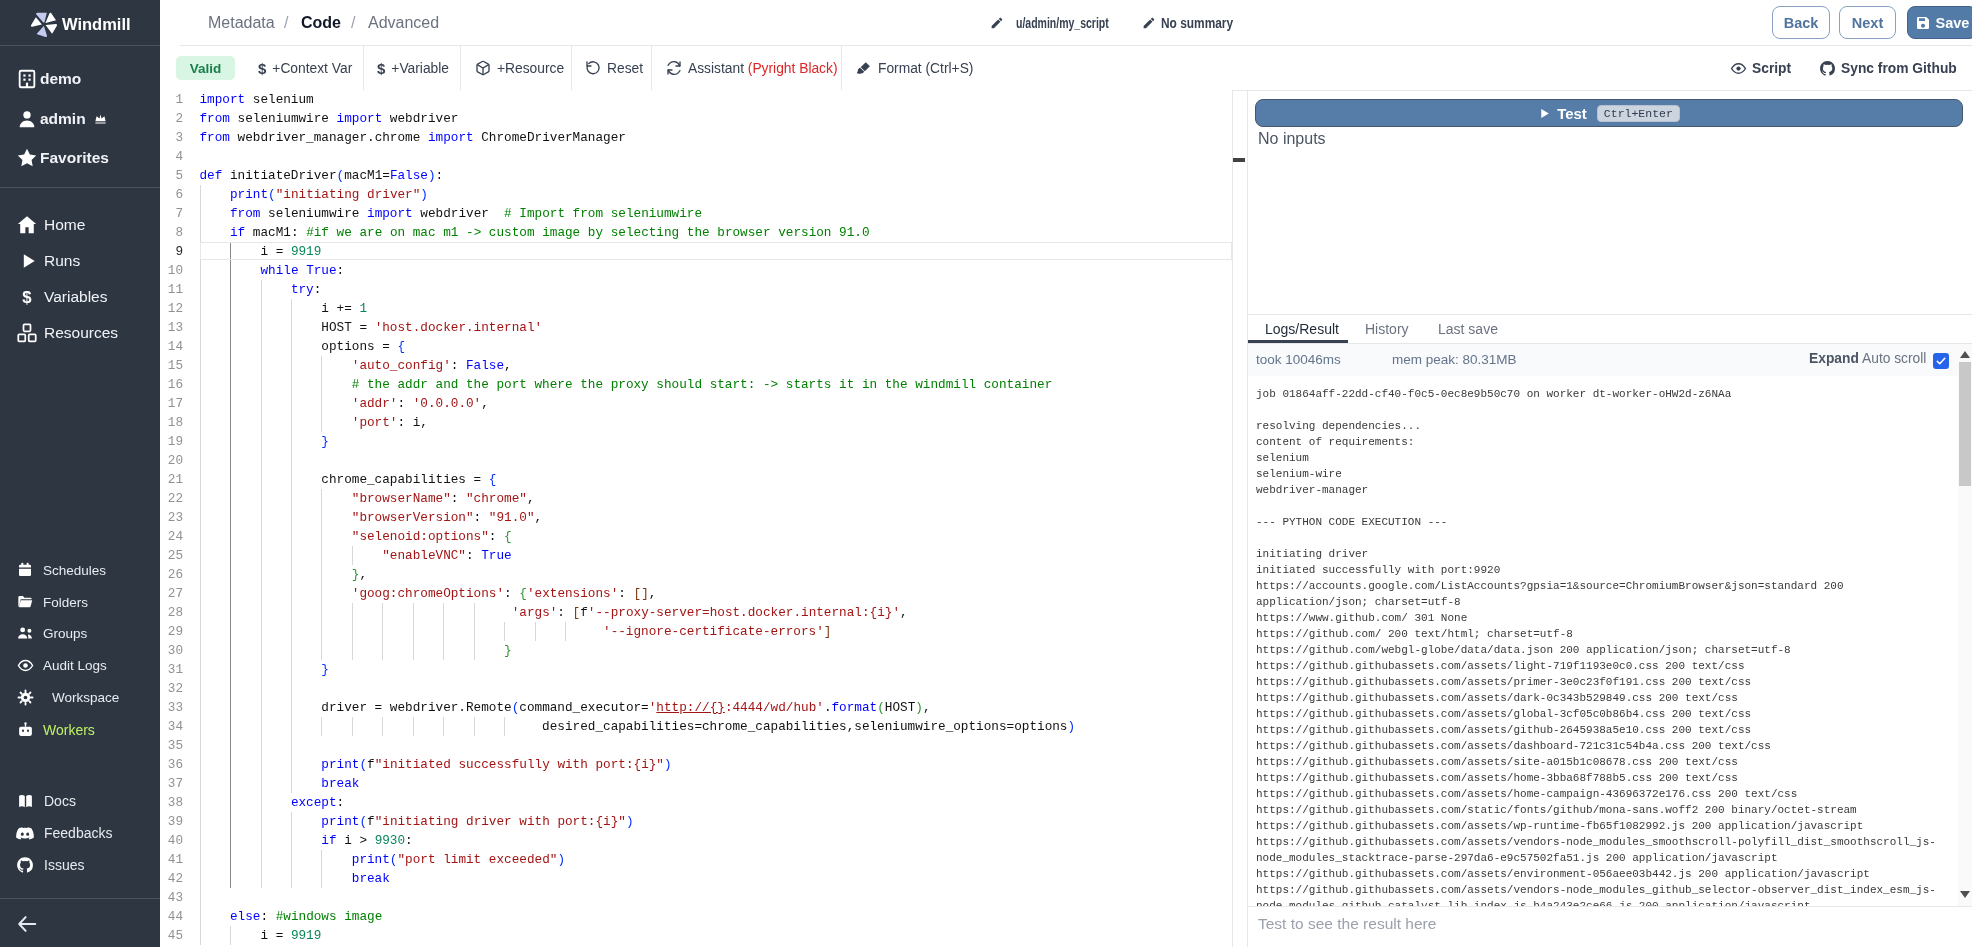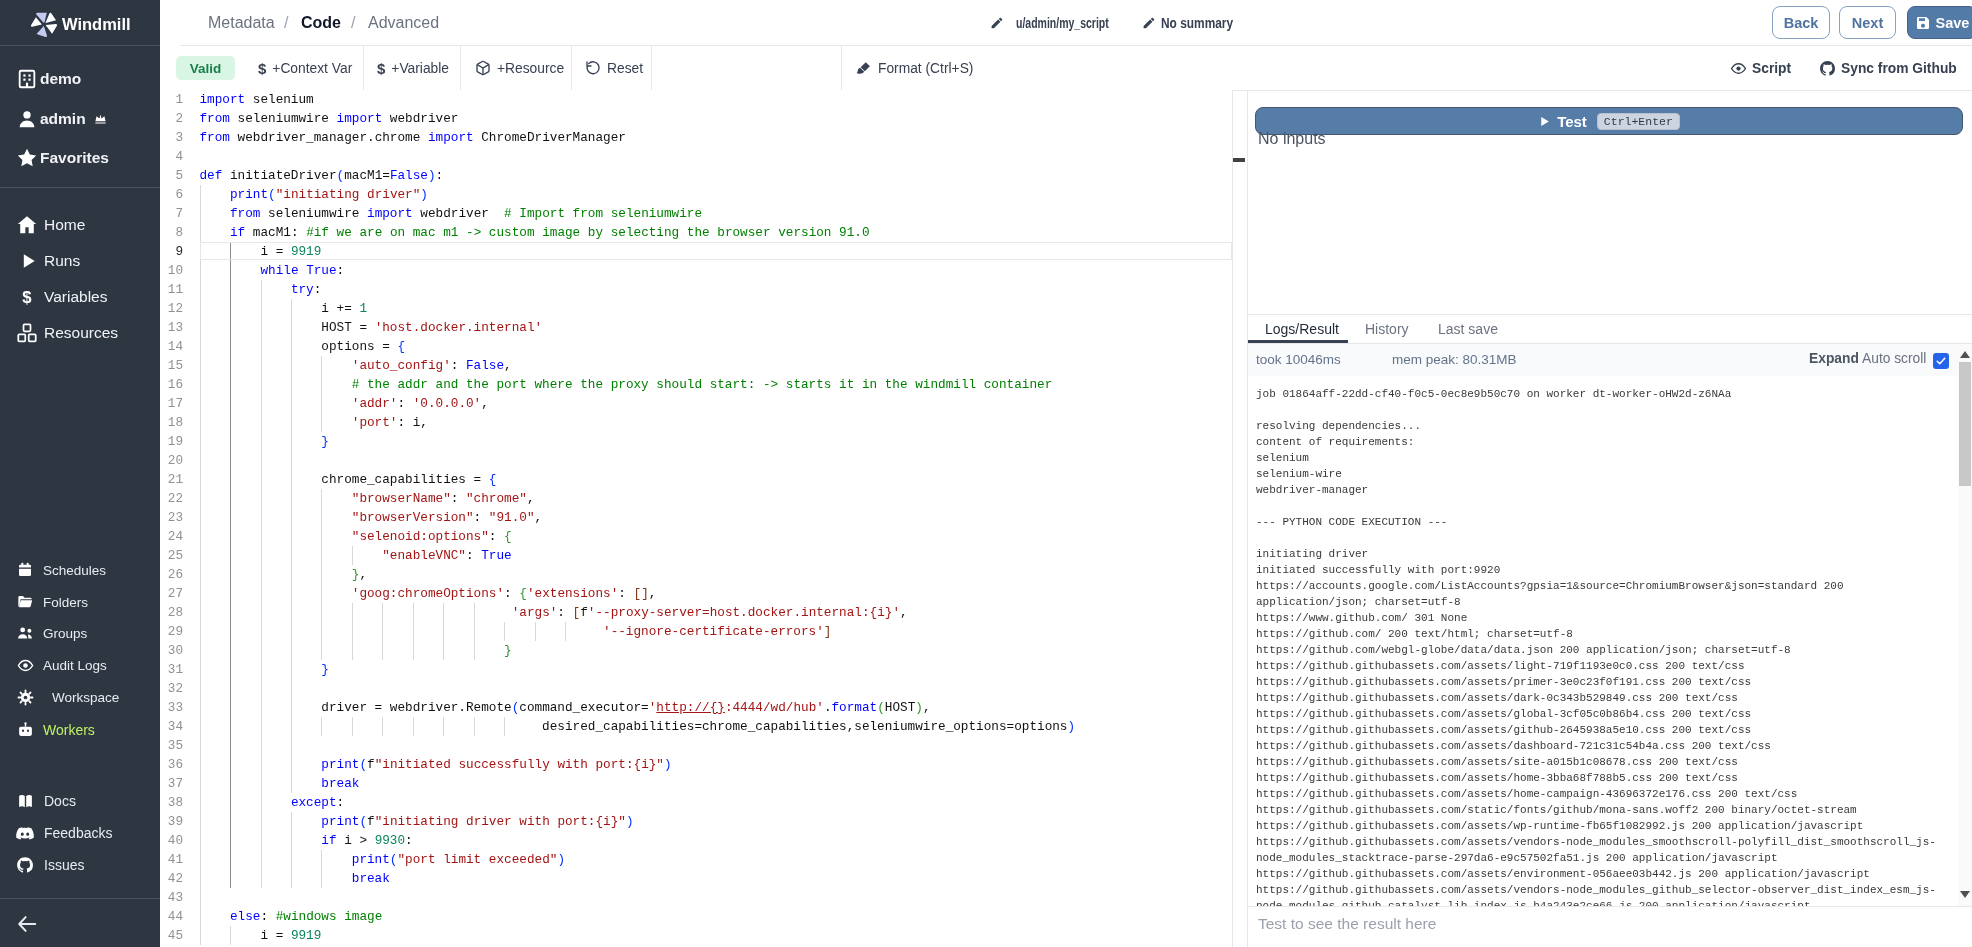--- a/index.html
+++ b/index.html
@@ -28,21 +28,21 @@
 .cl { height:19px; }
 .k { color:#0000ff; } .s { color:#a31515; } .n { color:#098658; } .c { color:#008000; }
 .b1 { color:#0431fa; } .b2 { color:#319331; } .b3 { color:#7b3814; }
 .su { color:#a31515; text-decoration:underline; }
 .g { position:absolute; width:1px; height:19px; background:#d8d8d8; }
 .ga { background:#8a8a8a; }
 #curline { position:absolute; left:39.5px; top:151.5px; width:1032.5px; height:18px; border:1px solid #e7e7e7; }
 
 #rp { position:absolute; left:1248px; top:91px; width:724px; height:856px; background:#fff; }
 .vline { position:absolute; top:91px; height:856px; width:1px; background:#e5e7eb; }
-#testbar { position:absolute; left:7px; top:16px; width:708px; height:28px; background:#567ca8; border:1px solid #45566f; border-radius:8px;
+#testbar { position:absolute; left:7px; top:8px; width:708px; height:28px; background:#567ca8; border:1px solid #45566f; border-radius:8px;
   display:flex; align-items:center; justify-content:center; gap:10px; }
 #testbar .t { color:#fff; font-size:15px; font-weight:700; display:flex; align-items:center; gap:6px; }
 #kbd { background:#ccd4df; color:#2f3b4c; border:1px solid #b6c0cf; border-radius:4px; font-family:"Liberation Mono",monospace;
   font-size:11.5px; padding:0px 6px; height:17px; line-height:15px; }
 .tab { position:absolute; top:0; font-size:14px; color:#6b7280; }
 #logbox { position:absolute; left:8px; top:295px; width:700px; font-family:"Liberation Mono",monospace;
   font-size:11px; line-height:16px; color:#383838; }
 #loghead { position:absolute; left:0px; top:253px; width:710px; height:32px; background:#f8fafc; }
 #logtext { position:absolute; left:0px; top:42.3px; width:683px; white-space:pre-wrap; overflow-wrap:anywhere; }
 
@@ -290,20 +290,31 @@
   <div class="ti" style="left:425px">
       <svg width="16" height="16" viewBox="0 0 24 24" style="">
         <g fill="none" stroke="#374151" stroke-width="2" stroke-linecap="round" stroke-linejoin="round">
           <path d="M3 3v6h6"></path>
           <path d="M3.5 9a9 9 0 102-3.5"></path>
         </g>
       </svg>
       <span>Reset</span>
     </div>
   <div class="tdiv" style="left:491px"></div>
+  <div class="ti" style="left:506px">
+      <svg width="16" height="16" viewBox="0 0 24 24" style="">
+        <g fill="none" stroke="#374151" stroke-width="2" stroke-linecap="round" stroke-linejoin="round">
+          <path d="M21 3v6h-6"></path>
+          <path d="M20.5 9A9 9 0 005 5.5L3 8"></path>
+          <path d="M3 21v-6h6"></path>
+          <path d="M3.5 15A9 9 0 0019 18.5L21 16"></path>
+        </g>
+      </svg>
+      <span>Assistant <span style="color:#dc2626">(Pyright Black)</span></span>
+    </div>
   <div class="tdiv" style="left:681px"></div>
   <div class="ti" style="left:696px">
       <svg width="16" height="16" viewBox="0 0 24 24" style="">
         <path d="M14.6 3.2l6.2 6.2-7.6 7.6-6.2-6.2z" fill="#374151"></path>
         <path d="M6.2 11.6l6.2 6.2-1.8 1.2c-1.4.9-4.3 1.6-6.2 1.6-1.4 0-2.6-.3-3.4-1 1.3-.8 1.5-2.1 1.7-3.3.2-1.5.5-2.9 2-3.9z" fill="#374151"></path>
       </svg>
       <span>Format (Ctrl+S)</span>
     </div>
   <div class="ti" style="left:1570px;font-weight:600;gap:5px">
       <svg width="17" height="17" viewBox="0 0 24 24" style="">

